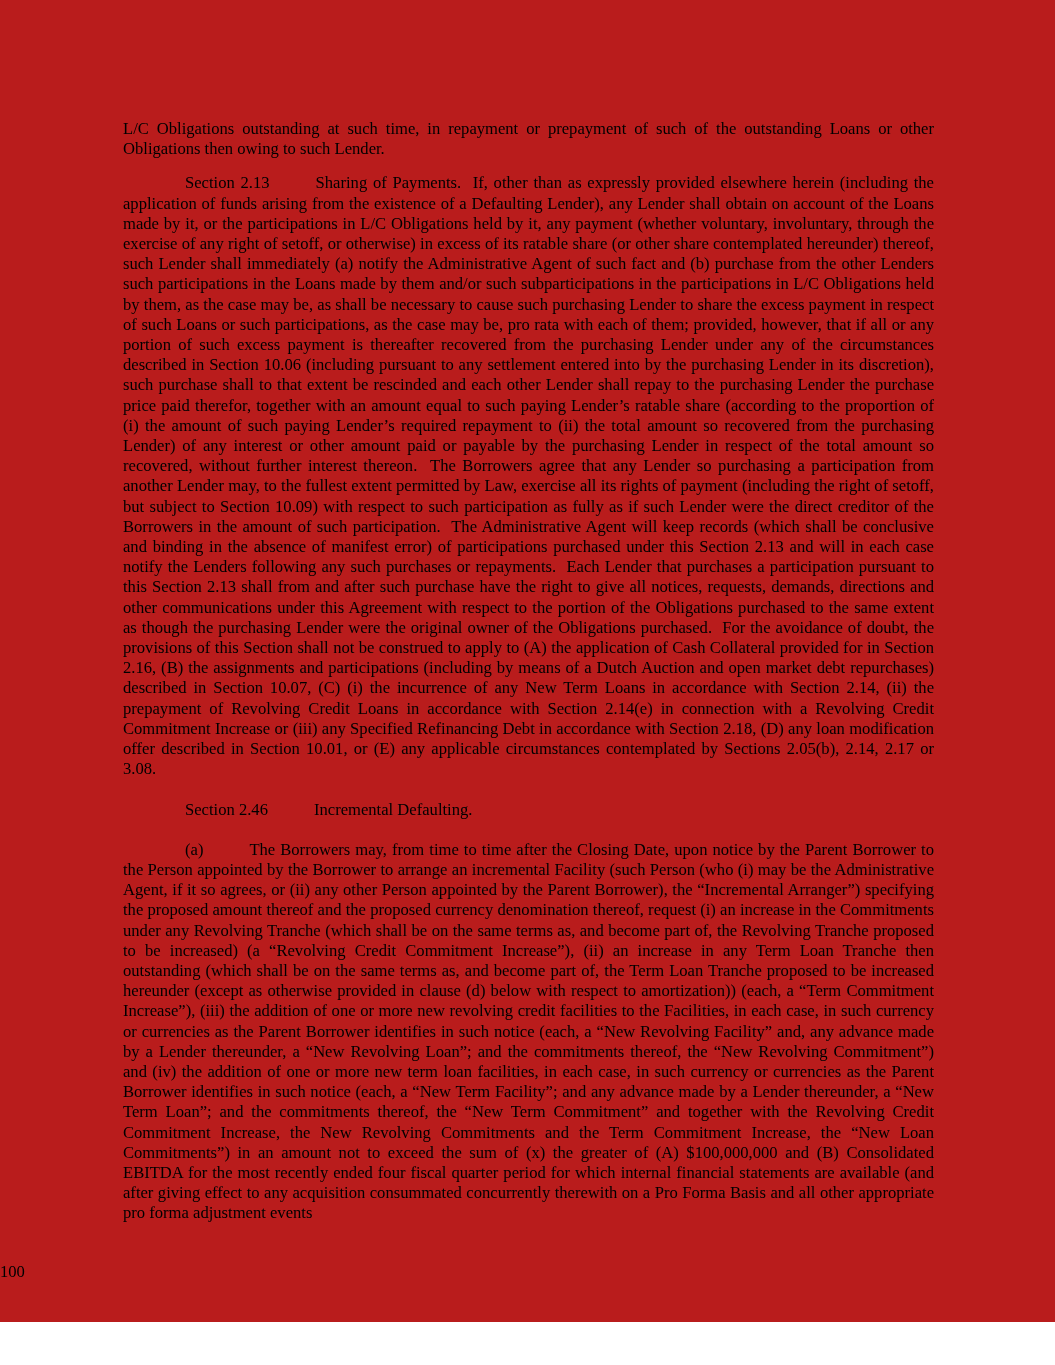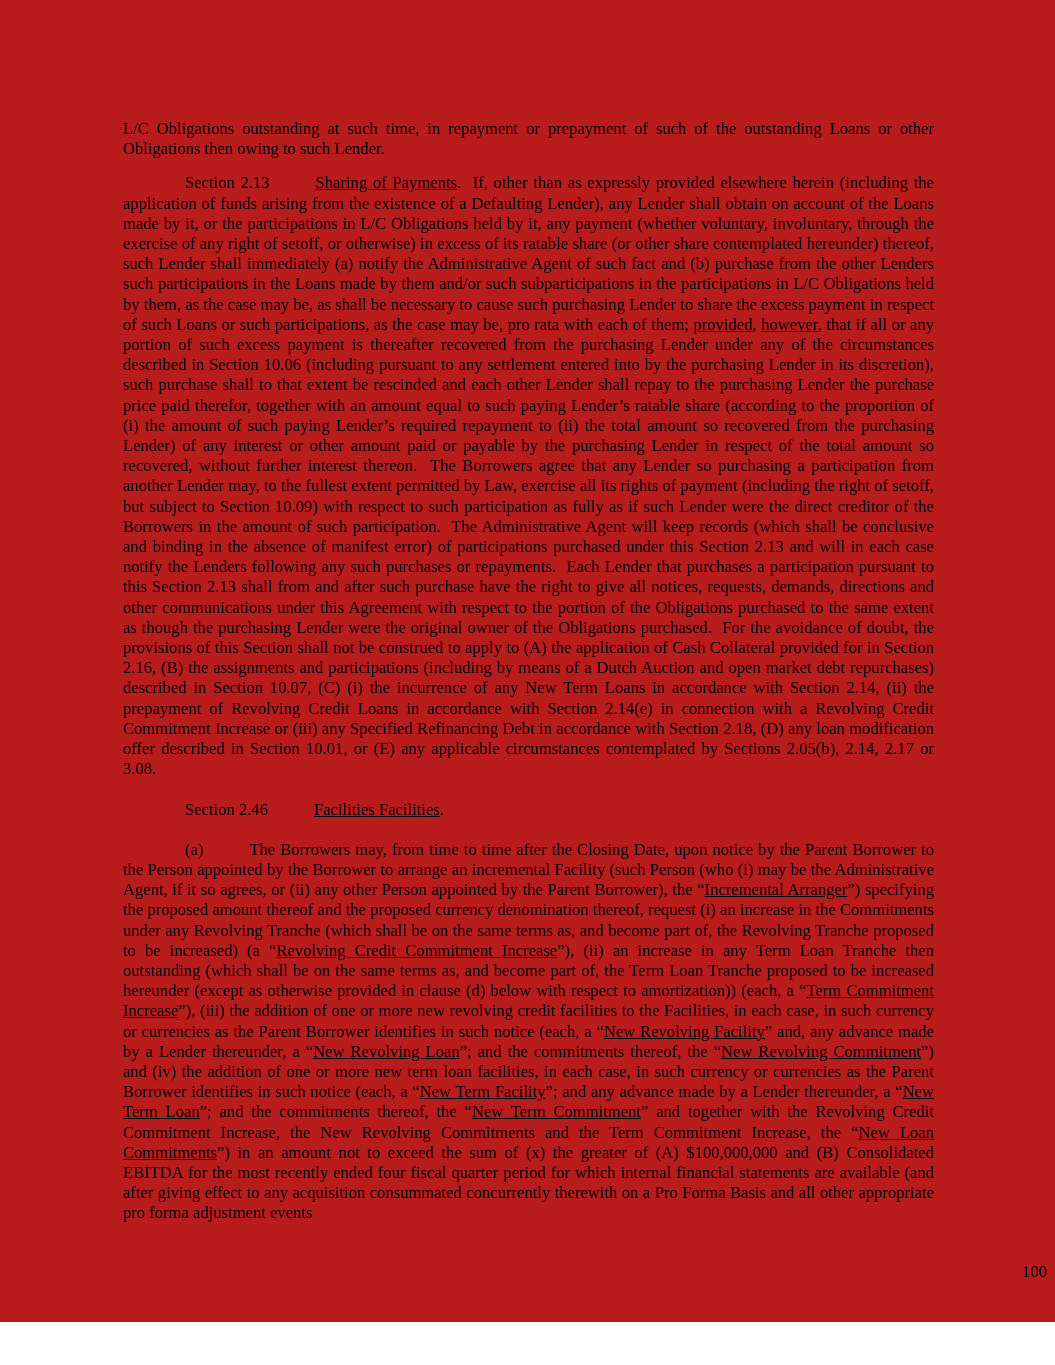--- a/index.html
+++ b/index.html
@@ -17,37 +17,37 @@
     left: 123px;
     top: 119px;
     width: 811px;
     font-size: 16.6px;
     line-height: 20.2px;
     text-align: justify;
   }
   .para { margin: 0 0 14px 0; }
   .para.indent { text-indent: 62px; }
   .para.gap-lg { margin-bottom: 20px; }
-  .u { text-decoration: underline; }
+  .u { }
   .i { }
   .tab { display: inline-block; width: 46px; }
   .footer {
     position: absolute;
     left: 0;
-    right: 8px;
+    right: 16px;
     top: 1262px;
-    text-align: right;
+    text-align: left;
     font-size: 16.6px;
     line-height: 20px;
   }
 </style>
 </head>
 <body>
 
 <div class="page">
   <div class="doc-body">
     <p class="para"><span>L/C Obligations outstanding at such time, in repayment or prepayment of such of the outstanding Loans or other Obligations then owing to such Lender.</span></p>
     <p class="para indent gap-lg"><span>Section 2.13</span><span class="tab"></span><span class="u">Sharing of Payments</span><span>.&nbsp; If, other than as expressly provided elsewhere herein (including the application of funds arising from the existence of a Defaulting Lender), any Lender shall obtain on account of the Loans made by it, or the participations in L/C Obligations held by it, any payment (whether voluntary, involuntary, through the exercise of any right of setoff, or otherwise) in excess of its ratable share (or other share contemplated hereunder) thereof, such Lender shall immediately (a) notify the Administrative Agent of such fact and (b) purchase from the other Lenders such participations in the Loans made by them and/or such subparticipations in the participations in L/C Obligations held by them, as the case may be, as shall be necessary to cause such purchasing Lender to share the excess payment in respect of such Loans or such participations, as the case may be, </span><span class="i">pro rata</span><span> with each of them; </span><span class="u">provided</span><span>, </span><span class="u">however</span><span>, that if all or any portion of such excess payment is thereafter recovered from the purchasing Lender under any of the circumstances described in Section 10.06 (including pursuant to any settlement entered into by the purchasing Lender in its discretion), such purchase shall to that extent be rescinded and each other Lender shall repay to the purchasing Lender the purchase price paid therefor, together with an amount equal to such paying Lender’s ratable share (according to the proportion of (i) the amount of such paying Lender’s required repayment to (ii) the total amount so recovered from the purchasing Lender) of any interest or other amount paid or payable by the purchasing Lender in respect of the total amount so recovered, without further interest thereon.&nbsp; The Borrowers agree that any Lender so purchasing a participation from another Lender may, to the fullest extent permitted by Law, exercise all its rights of payment (including the right of setoff, but subject to Section 10.09) with respect to such participation as fully as if such Lender were the direct creditor of the Borrowers in the amount of such participation.&nbsp; The Administrative Agent will keep records (which shall be conclusive and binding in the absence of manifest error) of participations purchased under this Section 2.13 and will in each case notify the Lenders following any such purchases or repayments.&nbsp; Each Lender that purchases a participation pursuant to this Section 2.13 shall from and after such purchase have the right to give all notices, requests, demands, directions and other communications under this Agreement with respect to the portion of the Obligations purchased to the same extent as though the purchasing Lender were the original owner of the Obligations purchased.&nbsp; For the avoidance of doubt, the provisions of this Section shall not be construed to apply to (A) the application of Cash Collateral provided for in Section 2.16, (B) the assignments and participations (including by means of a Dutch Auction and open market debt repurchases) described in Section 10.07, (C) (i) the incurrence of any New Term Loans in accordance with Section 2.14, (ii) the prepayment of Revolving Credit Loans in accordance with Section 2.14(e) in connection with a Revolving Credit Commitment Increase or (iii) any Specified Refinancing Debt in accordance with Section 2.18, (D) any loan modification offer described in Section 10.01, or (E) any applicable circumstances contemplated by Sections 2.05(b), 2.14, 2.17 or 3.08.</span></p>
-    <p class="para indent gap-lg"><span>Section 2.46</span><span class="tab"></span><span class="u">Facilities Facilities</span><span>.</span></p>
+    <p class="para indent gap-lg"><span>Section 2.46</span><span class="tab"></span><span class="u">Incremental Defaulting</span><span>.</span></p>
     <p class="para indent"><span>(a)</span><span class="tab"></span><span>The Borrowers may, from time to time after the Closing Date, upon notice by the Parent Borrower to the Person appointed by the Borrower to arrange an incremental Facility (such Person (who (i) may be the Administrative Agent, if it so agrees, or (ii) any other Person appointed by the Parent Borrower), the “</span><span class="u">Incremental Arranger</span><span>”) specifying the proposed amount thereof and the proposed currency denomination thereof, request (i) an increase in the Commitments under any Revolving Tranche (which shall be on the same terms as, and become part of, the Revolving Tranche proposed to be increased) (a “</span><span class="u">Revolving Credit Commitment Increase</span><span>”), (ii) an increase in any Term Loan Tranche then outstanding (which shall be on the same terms as, and become part of, the Term Loan Tranche proposed to be increased hereunder (except as otherwise provided in clause (d) below with respect to amortization)) (each, a “</span><span class="u">Term Commitment Increase</span><span>”), (iii) the addition of one or more new revolving credit facilities to the Facilities, in each case, in such currency or currencies as the Parent Borrower identifies in such notice (each, a “</span><span class="u">New Revolving Facility</span><span>” and, any advance made by a Lender thereunder, a “</span><span class="u">New Revolving Loan</span><span>”; and the commitments thereof, the “</span><span class="u">New Revolving Commitment</span><span>”) and (iv) the addition of one or more new term loan facilities, in each case, in such currency or currencies as the Parent Borrower identifies in such notice (each, a “</span><span class="u">New Term Facility</span><span>”; and any advance made by a Lender thereunder, a “</span><span class="u">New Term Loan</span><span>”; and the commitments thereof, the “</span><span class="u">New Term Commitment</span><span>” and together with the Revolving Credit Commitment Increase, the New Revolving Commitments and the Term Commitment Increase, the “</span><span class="u">New Loan Commitments</span><span>”) in an amount not to exceed the sum of (x) the greater of (A) $100,000,000 and (B) Consolidated EBITDA for the most recently ended four fiscal quarter period for which internal financial statements are available (and after giving effect to any acquisition consummated concurrently therewith on a Pro Forma Basis and all other appropriate pro forma adjustment events</span></p>
   </div>
   <div class="footer">100</div>
 </div>
 
 </body></html>

